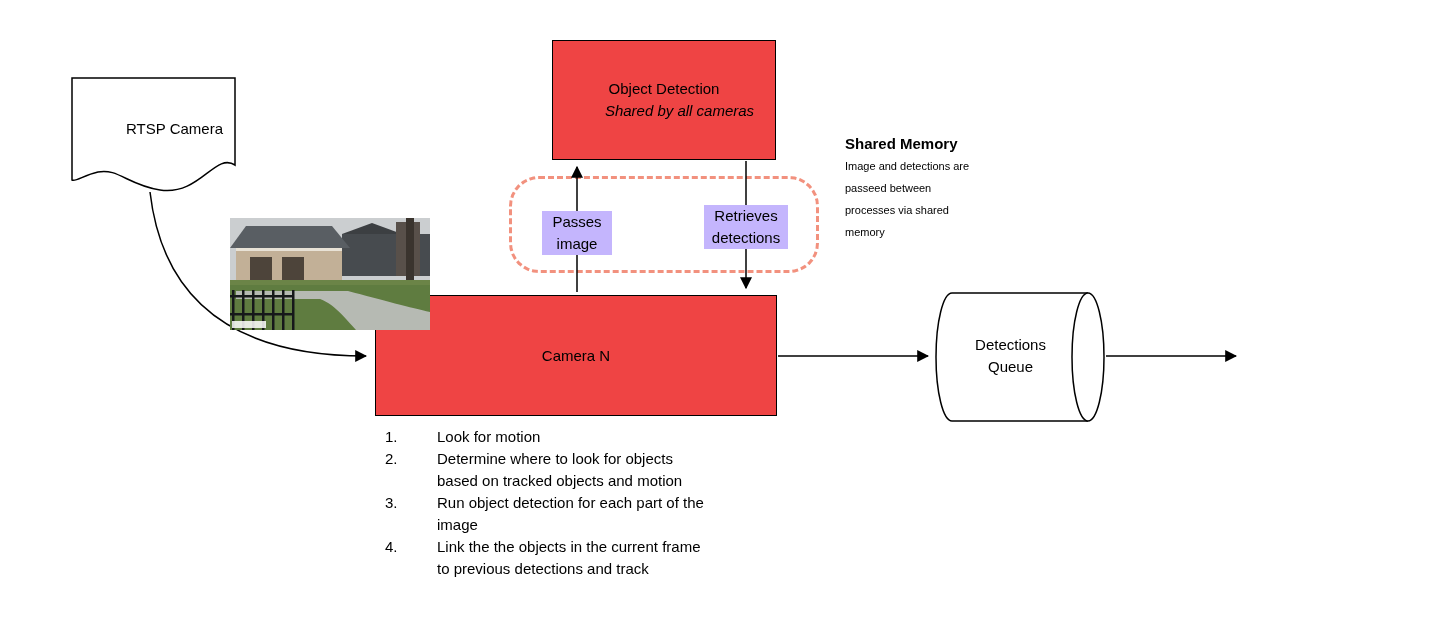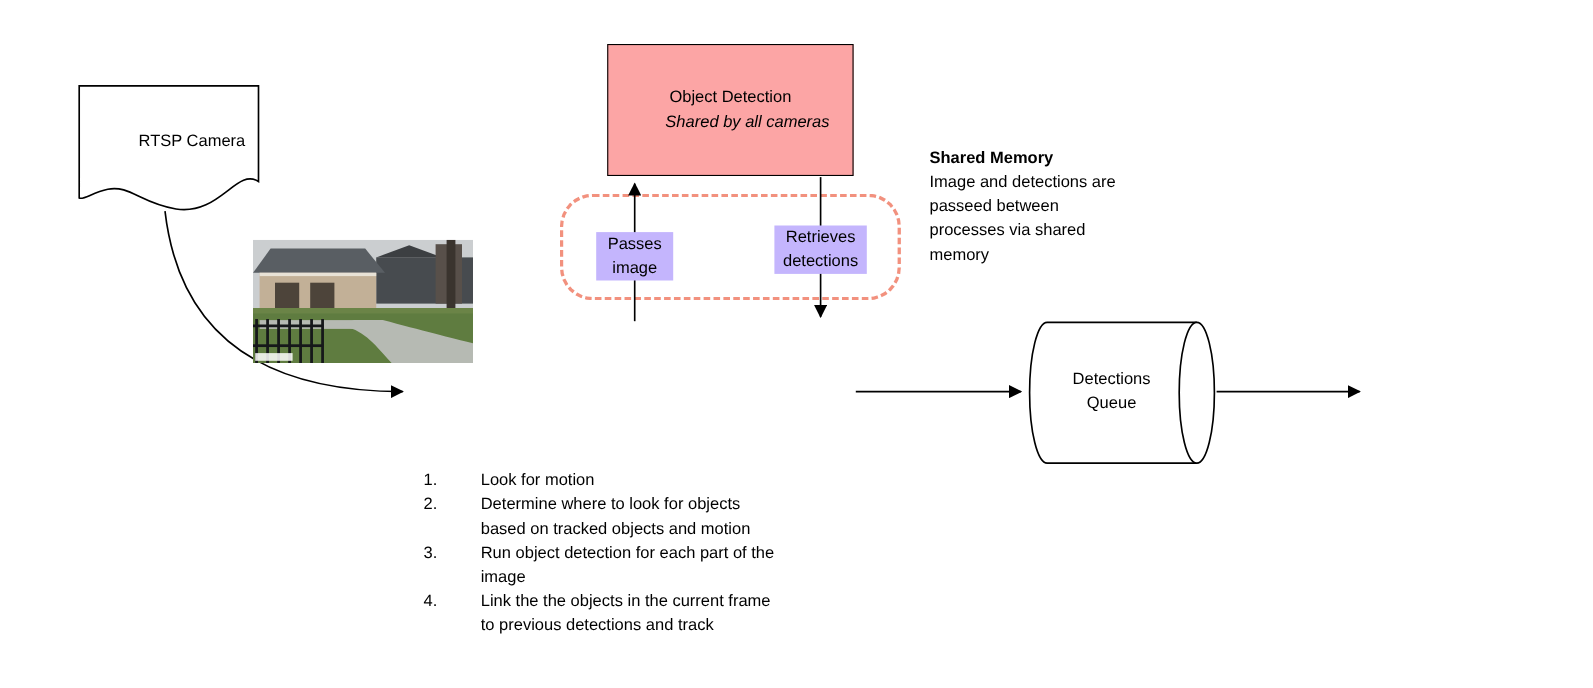--- a/index.html
+++ b/index.html
@@ -8,21 +8,21 @@
     width:1448px; height:625px;
     font-family:"Liberation Sans", sans-serif;
     color:#000;
   }
   .canvas { position:relative; width:1448px; height:625px; overflow:hidden; background:#fff; }
 
   svg.connectors { position:absolute; left:0; top:0; z-index:2; pointer-events:none; }
 
   .node {
     position:absolute; z-index:3;
-    background:#fca5a5; border:1px solid #000;
+    background:#ef4444; border:1px solid #000;
     display:flex; align-items:center; justify-content:center;
     font-size:15px; line-height:22px; text-align:center;
   }
   .preline { white-space:pre-line; }
 
   .dashed-region {
     position:absolute; z-index:1;
     border:3px dashed #f2917e; border-radius:30px;
     background:transparent;
   }
@@ -32,21 +32,21 @@
     font-size:15px; line-height:22px;
   }
   .edge-label {
     position:absolute; z-index:3;
     background:#c4b5fd; text-align:center;
     font-size:15px; line-height:22px;
     white-space:pre-line; padding:0 2px;
   }
 
   .note-title { font-weight:bold; font-size:15px; line-height:22px; }
-  .note-body { font-size:15px; line-height:22px; }
+  .note-body { font-size:11px; line-height:22px; }
 
   .od-title { font-size:15px; line-height:22px; }
   .od-sub { font-size:15px; line-height:22px; font-style:italic;margin-left:31px; }
 
   .steps {
     position:absolute; left:383px; top:426px; width:352px; z-index:3;
     list-style:none; counter-reset:step;
     font-size:15px; line-height:22px;
   }
   .steps li {
@@ -110,20 +110,23 @@
 detections</div>
 
   <div class="floating-label" style="left:845px; top:133px; width:205px;">
     <div class="note-title">Shared Memory</div>
     <div class="note-body preline">Image and detections are
 passeed between
 processes via shared
 memory</div>
   </div>
 
+  <div class="node" style="left:375px; top:295px; width:402px; height:121px;">
+    <span>Camera N</span>
+  </div>
 
   <div class="photo">
     <svg viewBox="0 0 200 112" preserveAspectRatio="none">
       <rect x="0" y="0" width="200" height="62" fill="#cbced0"></rect>
       <rect x="112" y="16" width="88" height="42" fill="#474b4f"></rect>
       <polygon points="112,16 142,5 172,16" fill="#3c3f42"></polygon>
       <rect x="166" y="4" width="24" height="54" fill="#58504a"></rect>
       <rect x="176" y="0" width="8" height="64" fill="#3a342e"></rect>
       <polygon points="0,30 16,8 102,8 120,30" fill="#595e63"></polygon>
       <rect x="6" y="30" width="106" height="44" fill="#c2b097"></rect>

